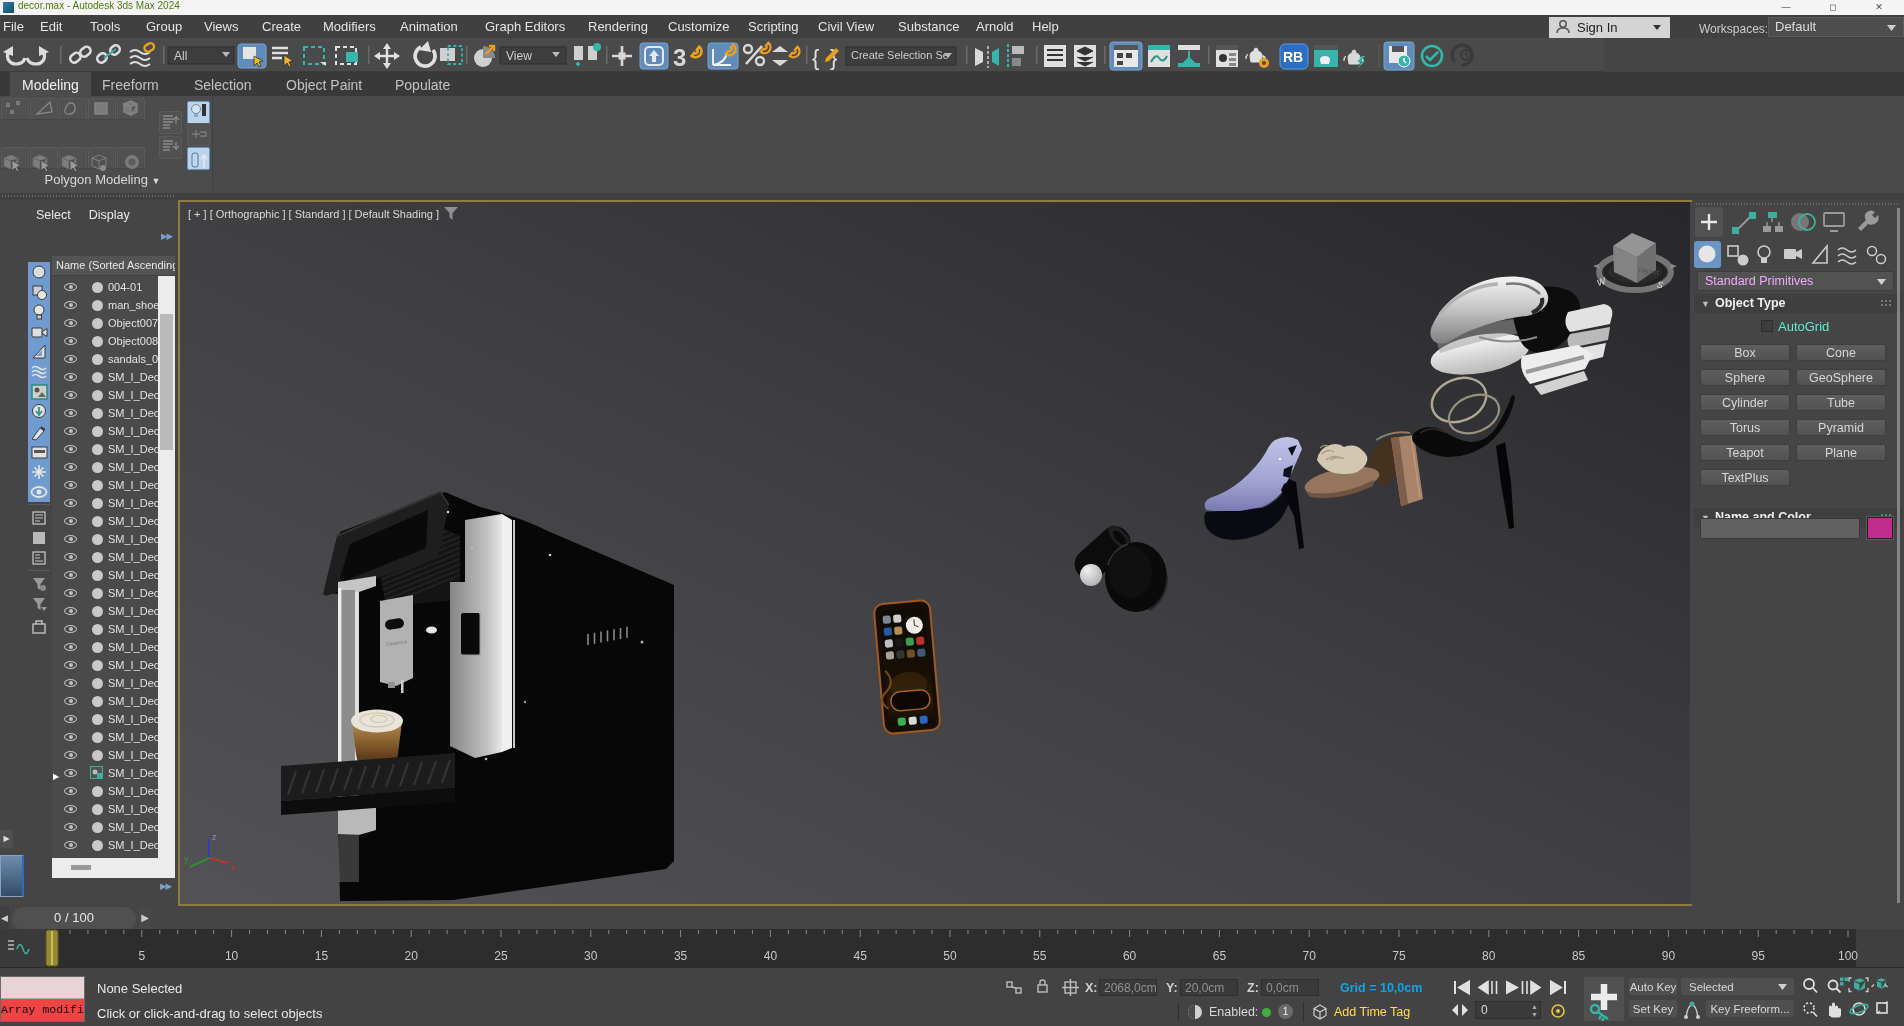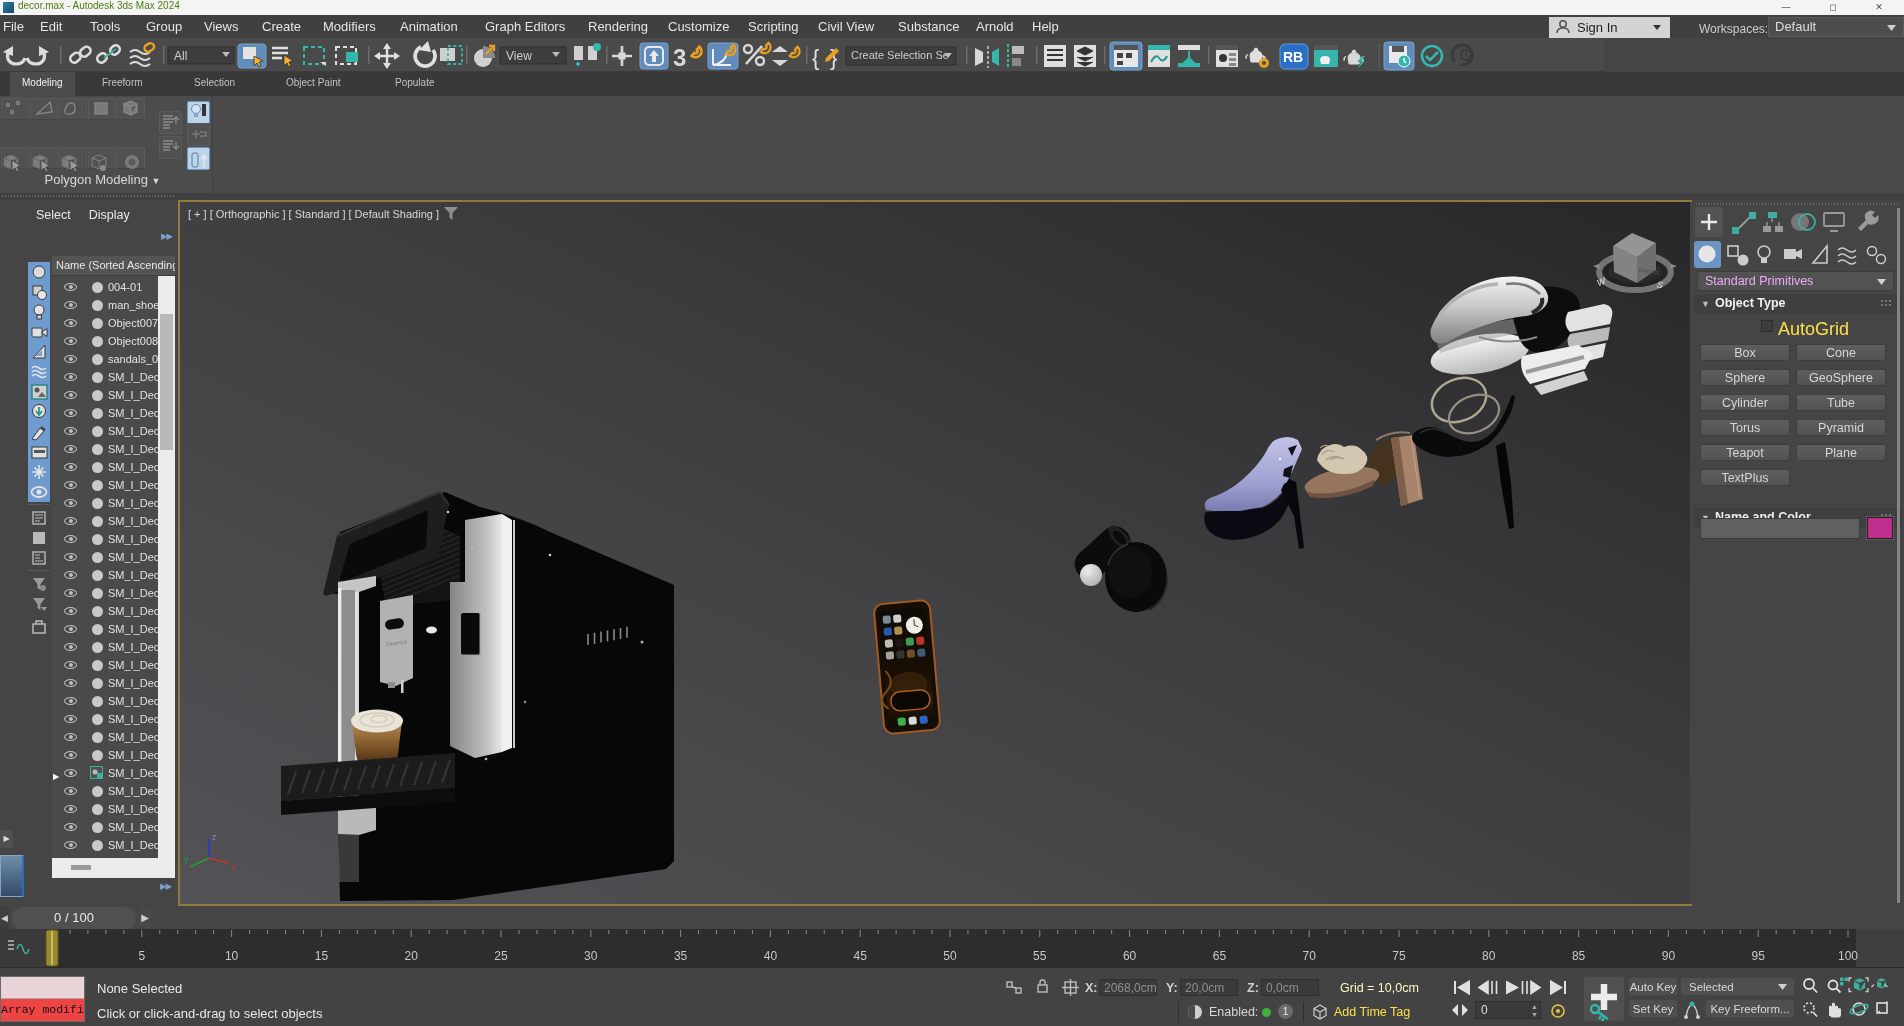--- a/index.html
+++ b/index.html
@@ -13,21 +13,21 @@
 .winbtn{position:absolute;top:0;height:15px;color:#4a4a4a;font-size:9px;text-align:center;width:30px;line-height:14px;}
 
 #menubar{left:0;top:15px;width:1904px;height:23px;background:#404040;color:#e4e4e4;font-size:13px;}
 #menubar span.m{position:absolute;top:4px;}
 #signin{position:absolute;left:1549px;top:2px;width:121px;height:21px;background:#d4d4d4;color:#222;font-size:13px;}
 #wslab{position:absolute;left:1699px;top:7px;color:#cccccc;font-size:12px;}
 #wsdd{position:absolute;left:1768px;top:2px;width:136px;height:20px;background:#4d4d4d;border:1px solid #5c5c5c;color:#dddddd;font-size:13px;line-height:18px;padding-left:6px;}
 
 #toolbar{left:0;top:38px;width:1604px;height:34px;background:#4a4a4a;border-bottom:1px solid #3c3c3c;}
 
-#ribtabs{left:0;top:72px;width:1904px;height:24px;background:#393939;color:#c2c2c2;font-size:10px;padding-left:15px;}
+#ribtabs{left:0;top:72px;width:1904px;height:24px;background:#393939;color:#c2c2c2;font-size:14px;padding-left:15px;}
 #ribtabs span{position:absolute;top:5px;}
 #ribtabs .active{background:#4c4c4c;color:#f2f2f2;padding:5px 12px;top:0px;height:24px;}
 #ribbody{left:0;top:96px;width:1904px;height:97px;background:#4a4a4a;}
 #ribbody .sect{position:absolute;left:0;top:0;width:213px;height:97px;background:#4c4c4c;border-right:1px solid #404040;}
 .rbtn{position:absolute;width:28px;height:22px;background:#515151;border:1px solid #5a5a5a;border-bottom-color:#454545;border-radius:2px;}
 .rbtn2{position:absolute;width:23px;height:23px;background:#515151;border:1px solid #5a5a5a;border-radius:2px;}
 .rbtnhl{background:#bcd3ea;border:1px solid #6a96c4;}
 #polylab{position:absolute;left:0px;top:76px;width:205px;text-align:center;color:#d8d8d8;font-size:13px;}
 
 #leftcol{left:0;top:200px;width:178px;height:729px;background:#454545;}
@@ -835,21 +835,21 @@
         <path d="M121 63 L135 63 L135 46 Z" fill="none" stroke="#ccc" stroke-width="1.6"></path>
         <path d="M146 50 q4 -4 9 0 q5 4 9 0 M146 56 q4 -4 9 0 q5 4 9 0 M146 62 q4 -4 9 0 q5 4 9 0" fill="none" stroke="#ccc" stroke-width="1.5"></path>
         <circle cx="180" cy="51" r="4.5" fill="none" stroke="#ccc" stroke-width="1.5"></circle>
         <circle cx="189" cy="59" r="4.5" fill="none" stroke="#ccc" stroke-width="1.5"></circle>
       </svg>
       <div style="position:absolute;left:5px;top:71px;width:197px;height:20px;background:#525252;border:1px solid #3c3c3c;border-radius:2px;color:#f0abfc;font-size:12.5px;line-height:18px;padding-left:7px;">Standard Primitives<svg width="9" height="7" style="position:absolute;right:7px;top:7px;">
           <path d="M0 0 h9 l-4.5 6 z" fill="#cfcfcf"></path>
         </svg></div>
       <div class="rollout" style="top:94px;"><span style="color:#bbb;font-size:9px;margin:0 5px 0 7px;">▼</span>Object Type<span style="position:absolute;right:10px;top:5px;width:12px;height:8px;background-image:radial-gradient(#777 35%,transparent 36%);background-size:4px 4px;"></span></div>
       <div style="position:absolute;left:69px;top:120px;width:12px;height:12px;background:#3d3d3d;border:1px solid #2e2e2e;"></div>
-      <div style="position:absolute;left:86px;top:119px;color:#fde047;font-size:18px;">AutoGrid</div>
+      <div style="position:absolute;left:86px;top:119px;color:#5eead4;font-size:13px;">AutoGrid</div>
       <div class="robtn" style="left:8px;top:144px;">Box</div>
       <div class="robtn" style="left:104px;top:144px;">Cone</div>
       <div class="robtn" style="left:8px;top:169px;">Sphere</div>
       <div class="robtn" style="left:104px;top:169px;">GeoSphere</div>
       <div class="robtn" style="left:8px;top:194px;">Cylinder</div>
       <div class="robtn" style="left:104px;top:194px;">Tube</div>
       <div class="robtn" style="left:8px;top:219px;">Torus</div>
       <div class="robtn" style="left:104px;top:219px;">Pyramid</div>
       <div class="robtn" style="left:8px;top:244px;">Teapot</div>
       <div class="robtn" style="left:104px;top:244px;">Plane</div>
@@ -1010,21 +1010,21 @@
           <rect x="1065" y="14" width="11" height="11"></rect>
           <path d="M1070.5 11 v17 M1062 19.5 h17"></path>
         </g>
       </svg>
   <div class="coordlab" style="left:1085px;">X:</div>
       <div class="coordbox" style="left:1099px;">2068,0cm</div>
       <div class="coordlab" style="left:1166px;">Y:</div>
       <div class="coordbox" style="left:1180px;">20,0cm</div>
       <div class="coordlab" style="left:1247px;">Z:</div>
       <div class="coordbox" style="left:1261px;">0,0cm</div>
-      <div style="position:absolute;left:1340px;top:13px;color:#fef9c3;font-size:12.5px;font-weight:normal;">Grid = 10,0cm</div>
+      <div style="position:absolute;left:1340px;top:13px;color:#0ea5e9;font-size:12.5px;font-weight:bold;">Grid = 10,0cm</div>
       <div style="position:absolute;left:1178px;top:34px;width:1px;height:20px;background:#2f2f2f;"></div>
       <svg width="20" height="20" style="position:absolute;left:1186px;top:35px;">
         <circle cx="9" cy="9" r="7" fill="#cfcfcf"></circle>
         <path d="M9 2 a7 7 0 0 0 0 14 z" fill="#4a4a4a"></path>
       </svg>
       <div style="position:absolute;left:1209px;top:37px;color:#d8d8d8;font-size:12.5px;">Enabled:</div>
       <div style="position:absolute;left:1262px;top:40px;width:9px;height:9px;border-radius:50%;background:#3fae3f;"></div>
       <div style="position:absolute;left:1278px;top:36px;width:15px;height:15px;border-radius:50%;background:#6a6a6a;color:#eee;font-size:10px;text-align:center;line-height:15px;">1</div>
       <div style="position:absolute;left:1303px;top:34px;width:1px;height:20px;background:#2f2f2f;"></div>
       <svg width="16" height="16" style="position:absolute;left:1312px;top:36px;">

